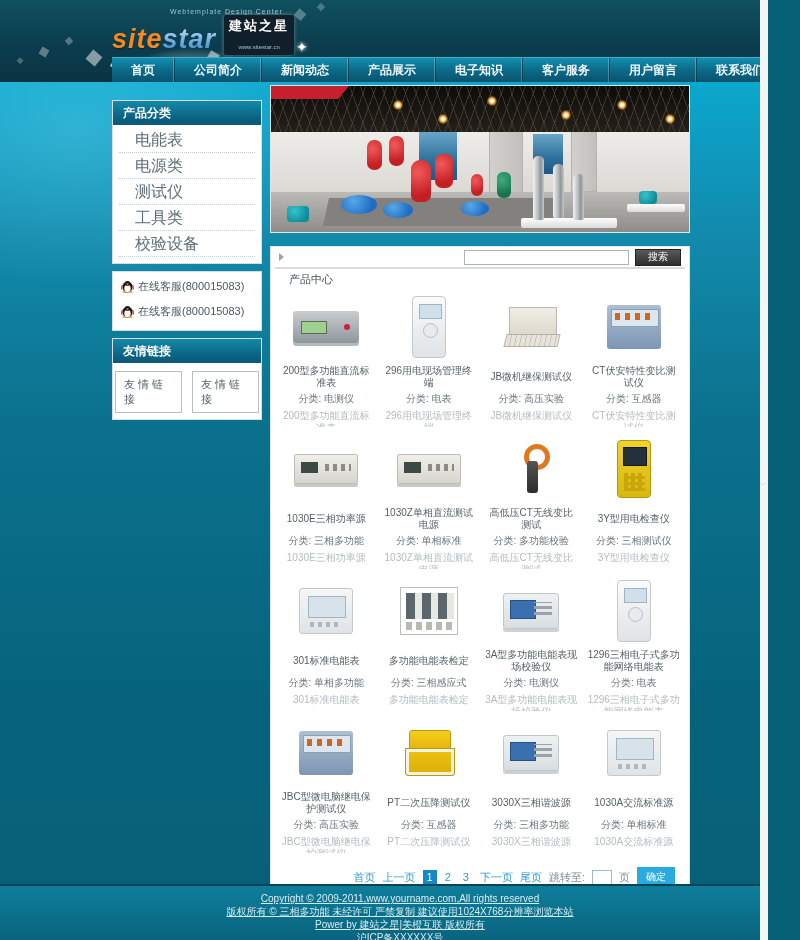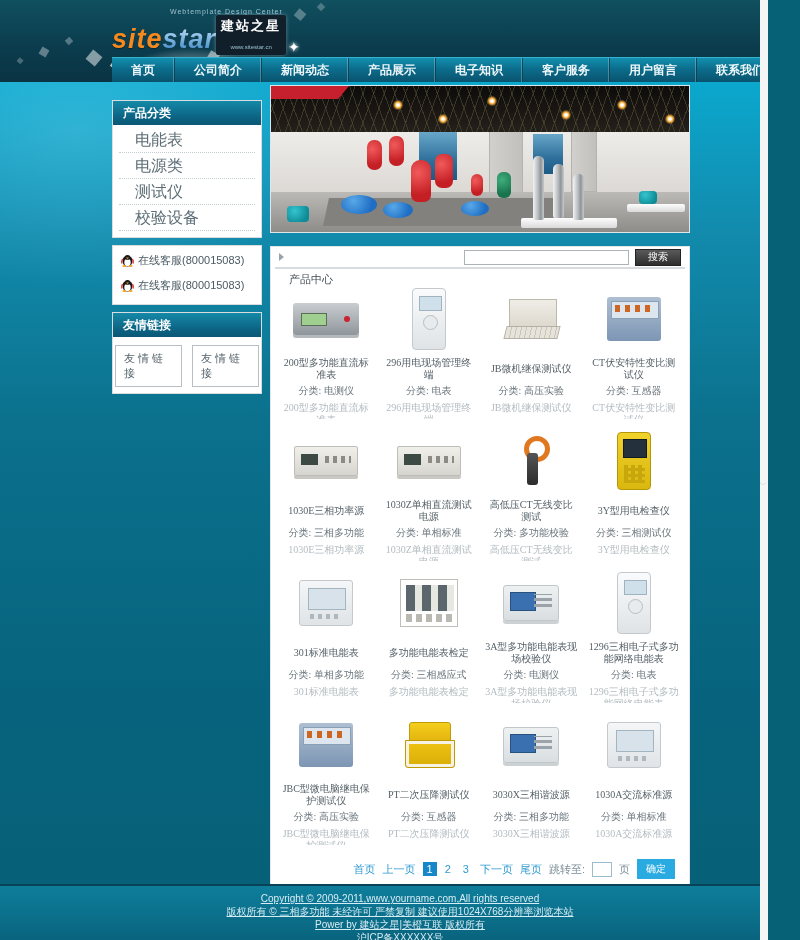--- a/index.html
+++ b/index.html
@@ -17,21 +17,21 @@
   .hdr-glow { position:absolute; left:120px; top:48px; width:140px; height:60px;
     background:radial-gradient(closest-side, rgba(255,255,255,.75), rgba(255,255,255,0)); }
   .logo { position:absolute; left:112px; top:8px; width:300px; cursor:pointer; }
   .logo-tag { font-size:7px; color:#9cc0cf; letter-spacing:1px; padding-left:58px; }
   .logo-row { display:flex; align-items:flex-end; }
   .logo-site { font-size:27px; font-weight:bold; font-style:italic; color:#f6891e; letter-spacing:1px;
     text-shadow:0 1px 1px rgba(0,0,0,.4); }
   .logo-star { font-size:27px; font-weight:bold; font-style:italic; letter-spacing:1px;
     background:linear-gradient(180deg,#cfe7fa,#5b9dd4 70%,#3c7ab2); -webkit-background-clip:text;
     background-clip:text; color:transparent; text-shadow:none; }
-  .logo-cn { margin-left:0; background:#101f2a; border-radius:2px; padding:1px 5px 2px;
+  .logo-cn { margin-left:8px; background:#101f2a; border-radius:2px; padding:1px 5px 2px;
     text-align:center; box-shadow:0 0 4px rgba(255,255,255,.35); }
   .logo-cn-main { color:#fff; font-weight:bold; font-size:13px; letter-spacing:2px; }
   .logo-cn-url { color:#9cc0cf; font-size:6px; }
   .logo-spark { color:#fff; font-size:14px; margin-left:2px; text-shadow:0 0 4px #fff; }
   
   .nav { position:absolute; left:112px; top:57px; width:688px; height:25px; display:flex;
     background:linear-gradient(180deg,#1390b0,#0c6d8c 45%,#09536e);
     border-top:1px solid #35b2cf; }
   .nav-item { padding:0 19px; line-height:24px; font-size:12px; font-weight:bold; color:#eef8fb;
     cursor:pointer; position:relative; }
@@ -88,21 +88,21 @@
   
   .panel { background:#fff; border:1px solid #e2e6e8; padding:0 4px 8px; }
   .sec-bar { display:flex; align-items:center; height:22px; border-bottom:2px solid #d8dcde; padding:0 4px; }
   .sec-bullet { width:0; height:0; border-left:5px solid #9aa4aa; border-top:4px solid transparent;
     border-bottom:4px solid transparent; margin-right:5px; }
   .sec-title { font-size:11px; font-weight:normal; color:#3f4b52; flex:0 0 auto;margin-top:44px; }
   .sec-sp { flex:1; }
   .search-input { width:165px; height:15px; border:1px solid #aab3b8; font-size:10px; padding:0 3px; }
   .search-btn { margin-left:6px; height:17px; padding:0 12px; font-size:10px; color:#fff; border:1px solid #222;
     background:linear-gradient(180deg,#5a5a5a,#2e2e2e); cursor:pointer; }
-  .grid { display:flex; flex-wrap:wrap; padding-top:8px;font-family:Liberation Serif, serif; }
+  .grid { display:flex; flex-wrap:wrap; padding-top:16px; }
   .cell { width:25%; height:142px; padding:4px 5px 0; text-align:center; cursor:pointer; overflow:hidden; }
   .p-img { height:76px; display:flex; align-items:center; justify-content:center; }
   .p-name { font-size:10px; color:#535f66; line-height:12px; height:24px; display:flex;
     align-items:center; justify-content:center; }
   .p-cat { font-size:10px; color:#6a767d; margin-top:3px; }
   .p-sub { font-size:10px; color:#b3bcc1; line-height:12px; margin-top:4px; }
   
   .dev { position:relative; }
   .v-gray { width:66px; height:32px; border-radius:3px;
     background:linear-gradient(180deg,#c9cdd0,#8f969b); box-shadow:0 3px 0 #b4b9bc; }
@@ -250,20 +250,21 @@
       <div class="sbox">
         <div class="sbox-hd">产品分类</div>
         <div class="sbox-bd">
 
             <div class="cat-item">电能表</div>
 
             <div class="cat-item">电源类</div>
 
             <div class="cat-item">测试仪</div>
 
+            <div class="cat-item">工具类</div>
 
             <div class="cat-item">校验设备</div>
           </div>
       </div>
 
       <div class="sbox">
         <div class="sbox-bd">
 
             <div class="qq-item">
               <svg width="13" height="13" viewBox="0 0 13 13">

